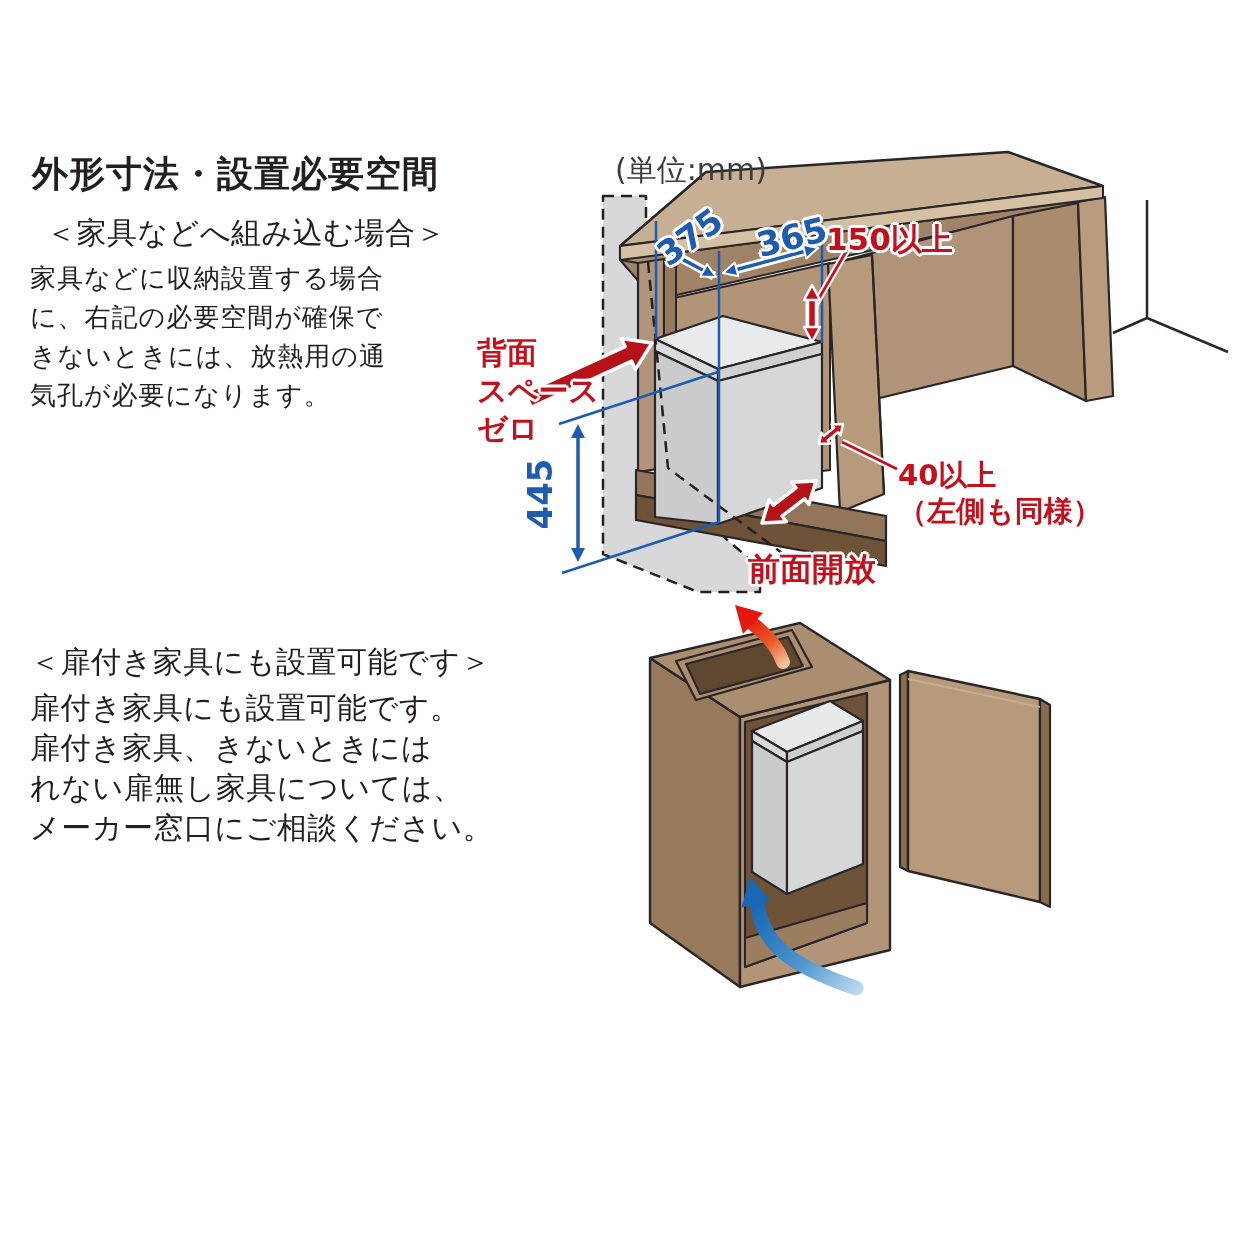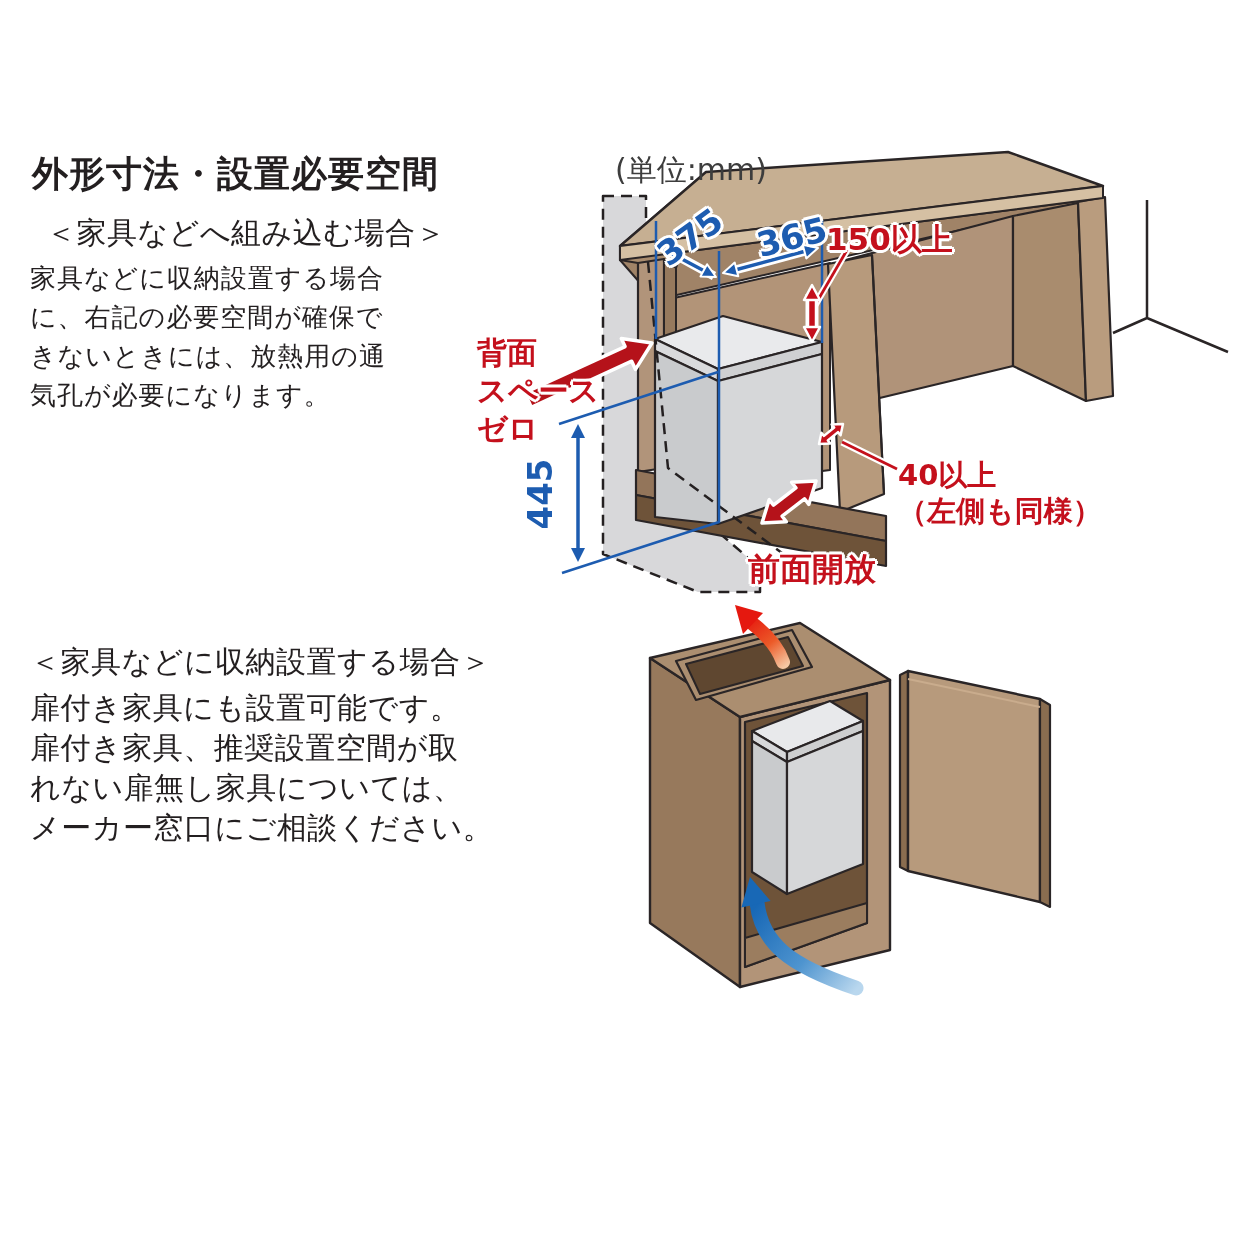--- a/index.html
+++ b/index.html
@@ -186,17 +186,17 @@
 <div class="abs dim-blue halo" id="dim-width">365</div>
 <div class="abs dim-blue halo" id="dim-height">445</div>
 <div class="abs lbl-red halo" id="top-clearance">150以上</div>
 <div class="abs lbl-red halo" id="back-space">背面
 スペース
 ゼロ</div>
 <div class="abs lbl-red halo" id="front-open">前面開放</div>
 <div class="abs lbl-red halo" id="side-clearance">40以上
 （左側も同様）</div>
 
-<div class="abs sub-heading" id="door-subtitle">＜家具などに収納設置する場合＞</div>
+<div class="abs sub-heading" id="door-subtitle">＜扉付き家具にも設置可能です＞</div>
 <div class="abs" id="door-body">扉付き家具にも設置可能です。
-扉付き家具、推奨設置空間が取
+扉付き家具、きないときには
 れない扉無し家具については、
 メーカー窓口にご相談ください。</div>
 
 </body></html>

